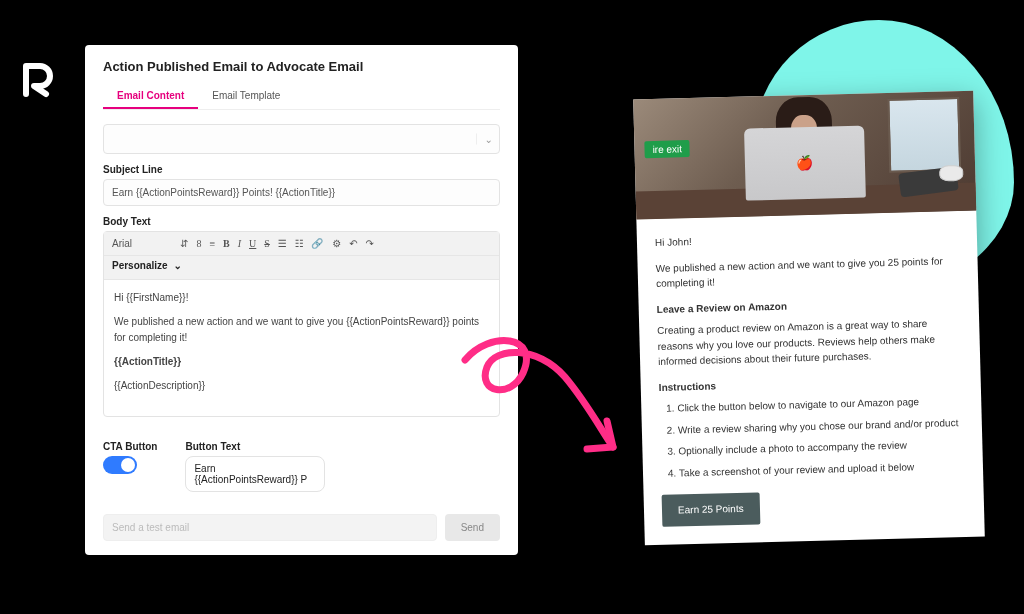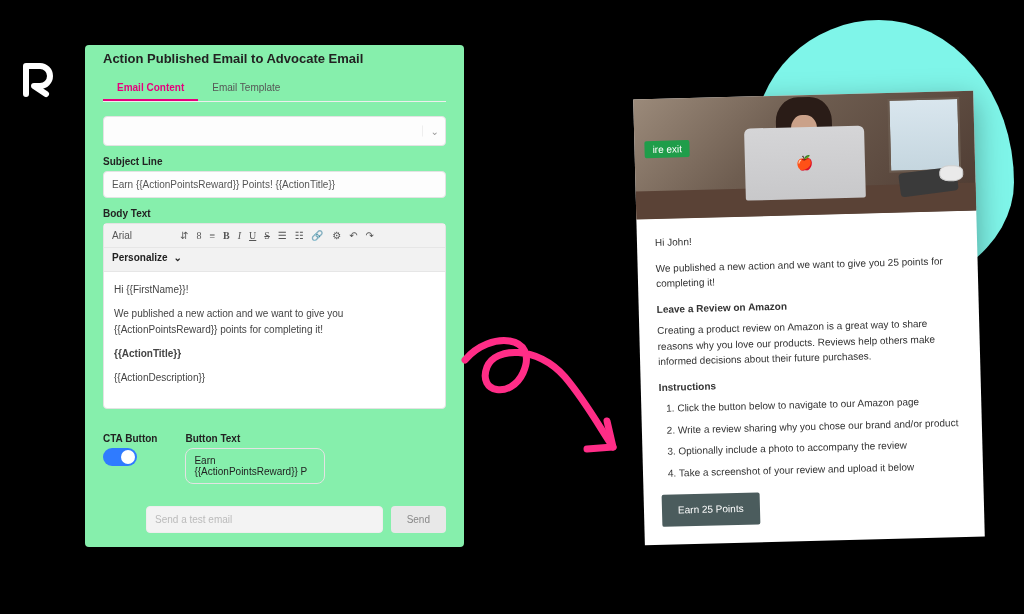--- a/index.html
+++ b/index.html
@@ -20,24 +20,24 @@
     right: 10px; top: 20px;
     width: 260px; height: 280px;
     background: #7FF5E9;
     border-radius: 48% 52% 62% 38% / 44% 58% 42% 56%;
     z-index: 1;
   }
   
   .editor {
     position: absolute;
     left: 85px; top: 45px;
-    width: 379px;
-    background: #86efac;
+    width: 433px;
+    background: #ffffff;
     border-radius: 4px;
-    padding: 6px 18px 14px;
+    padding: 14px 18px 14px;
     font-size: 11px;
     color: #222;
     box-shadow: 0 4px 16px rgba(0,0,0,.3);
     z-index: 3;
   }
   .editor h2 { font-size: 13px; font-weight: 700; margin-bottom: 10px; }
   .tabs {
     display: flex; border-bottom: 1px solid #eee; margin-bottom: 14px;
     font-size: 10px; color: #555;
   }
@@ -99,21 +99,21 @@
   .toggle::after {
     content: ""; position: absolute; right: 2px; top: 2px;
     width: 14px; height: 14px; background: #fff; border-radius: 50%;
   }
   .button-text-input {
     width: 140px;
     border: 1px solid #e3e3e3; border-radius: 8px;
     font-size: 10px; padding: 6px 8px;
   }
   .test-row {
-    display: flex; gap: 8px; margin-top: 22px; margin-left: 43px;
+    display: flex; gap: 8px; margin-top: 22px;
   }
   .test-row .test-input {
     flex: 1;
     background: #f3f3f3; border: 1px solid #eee;
     border-radius: 4px; font-size: 10px; padding: 7px 8px; color: #999;
   }
   .test-row .send-btn {
     background: #e8e8e8; color: #888; border: none;
     border-radius: 4px; font-size: 10px; padding: 7px 16px; cursor: pointer;
   }

